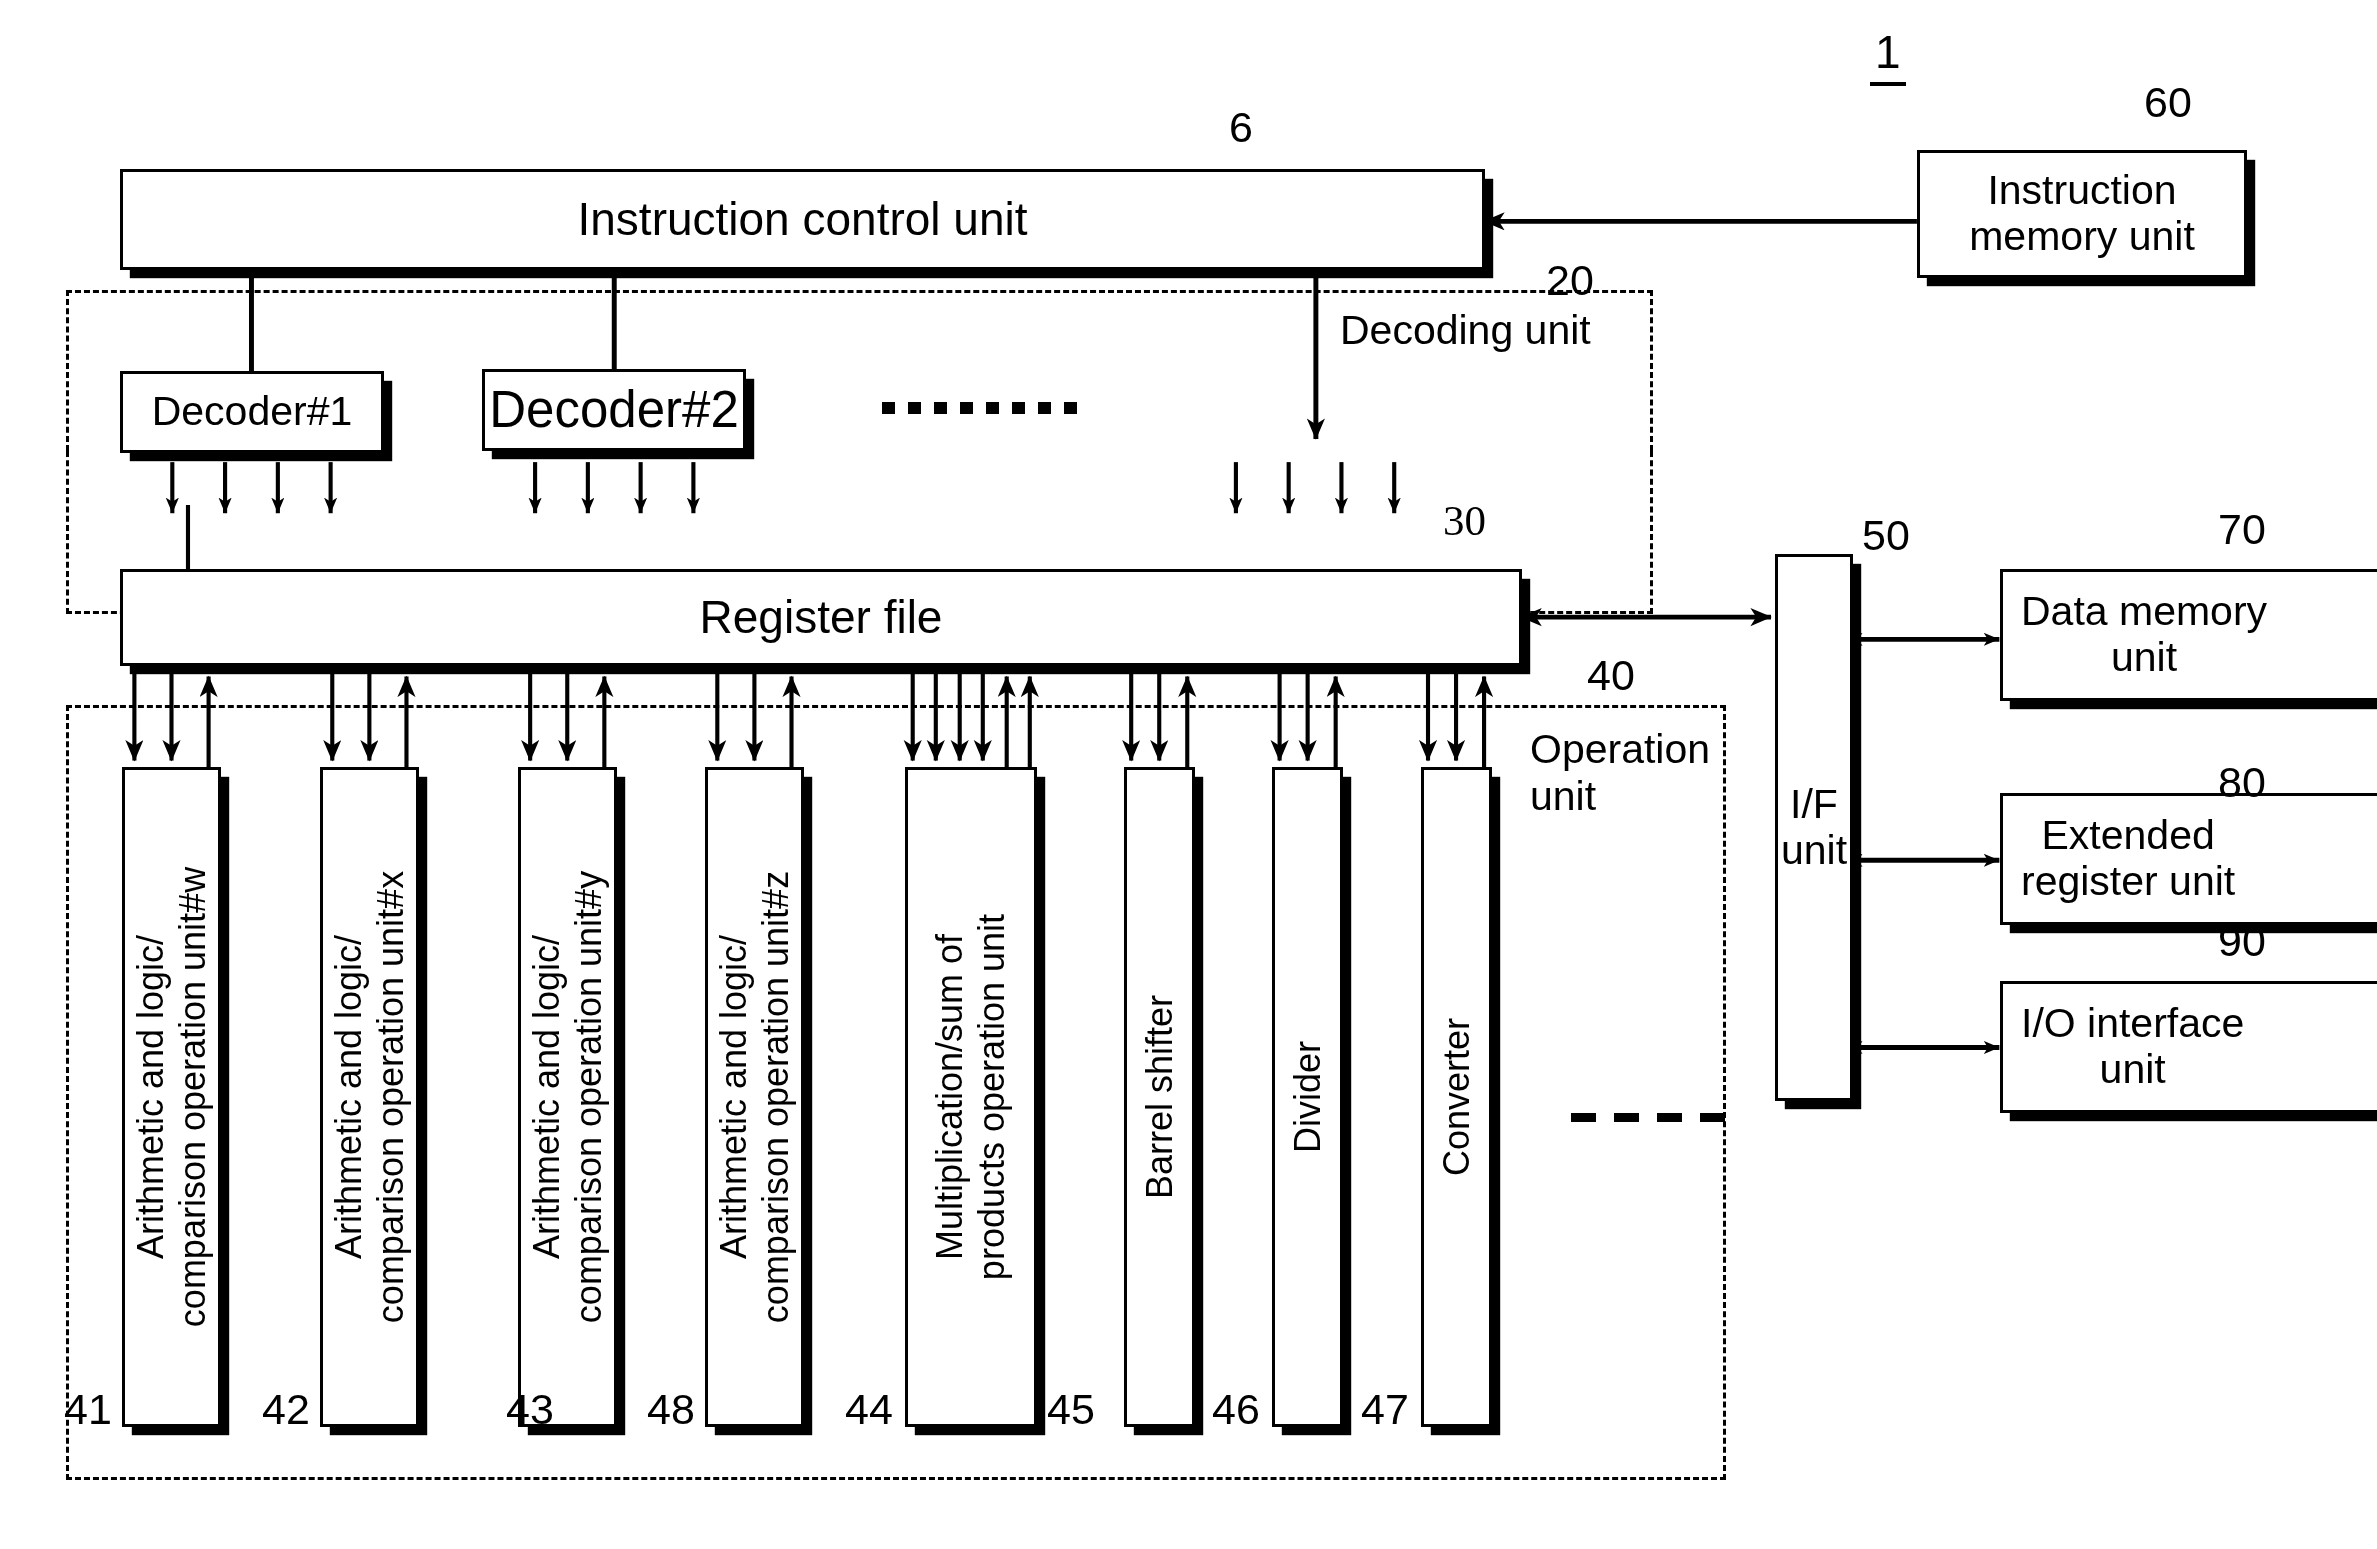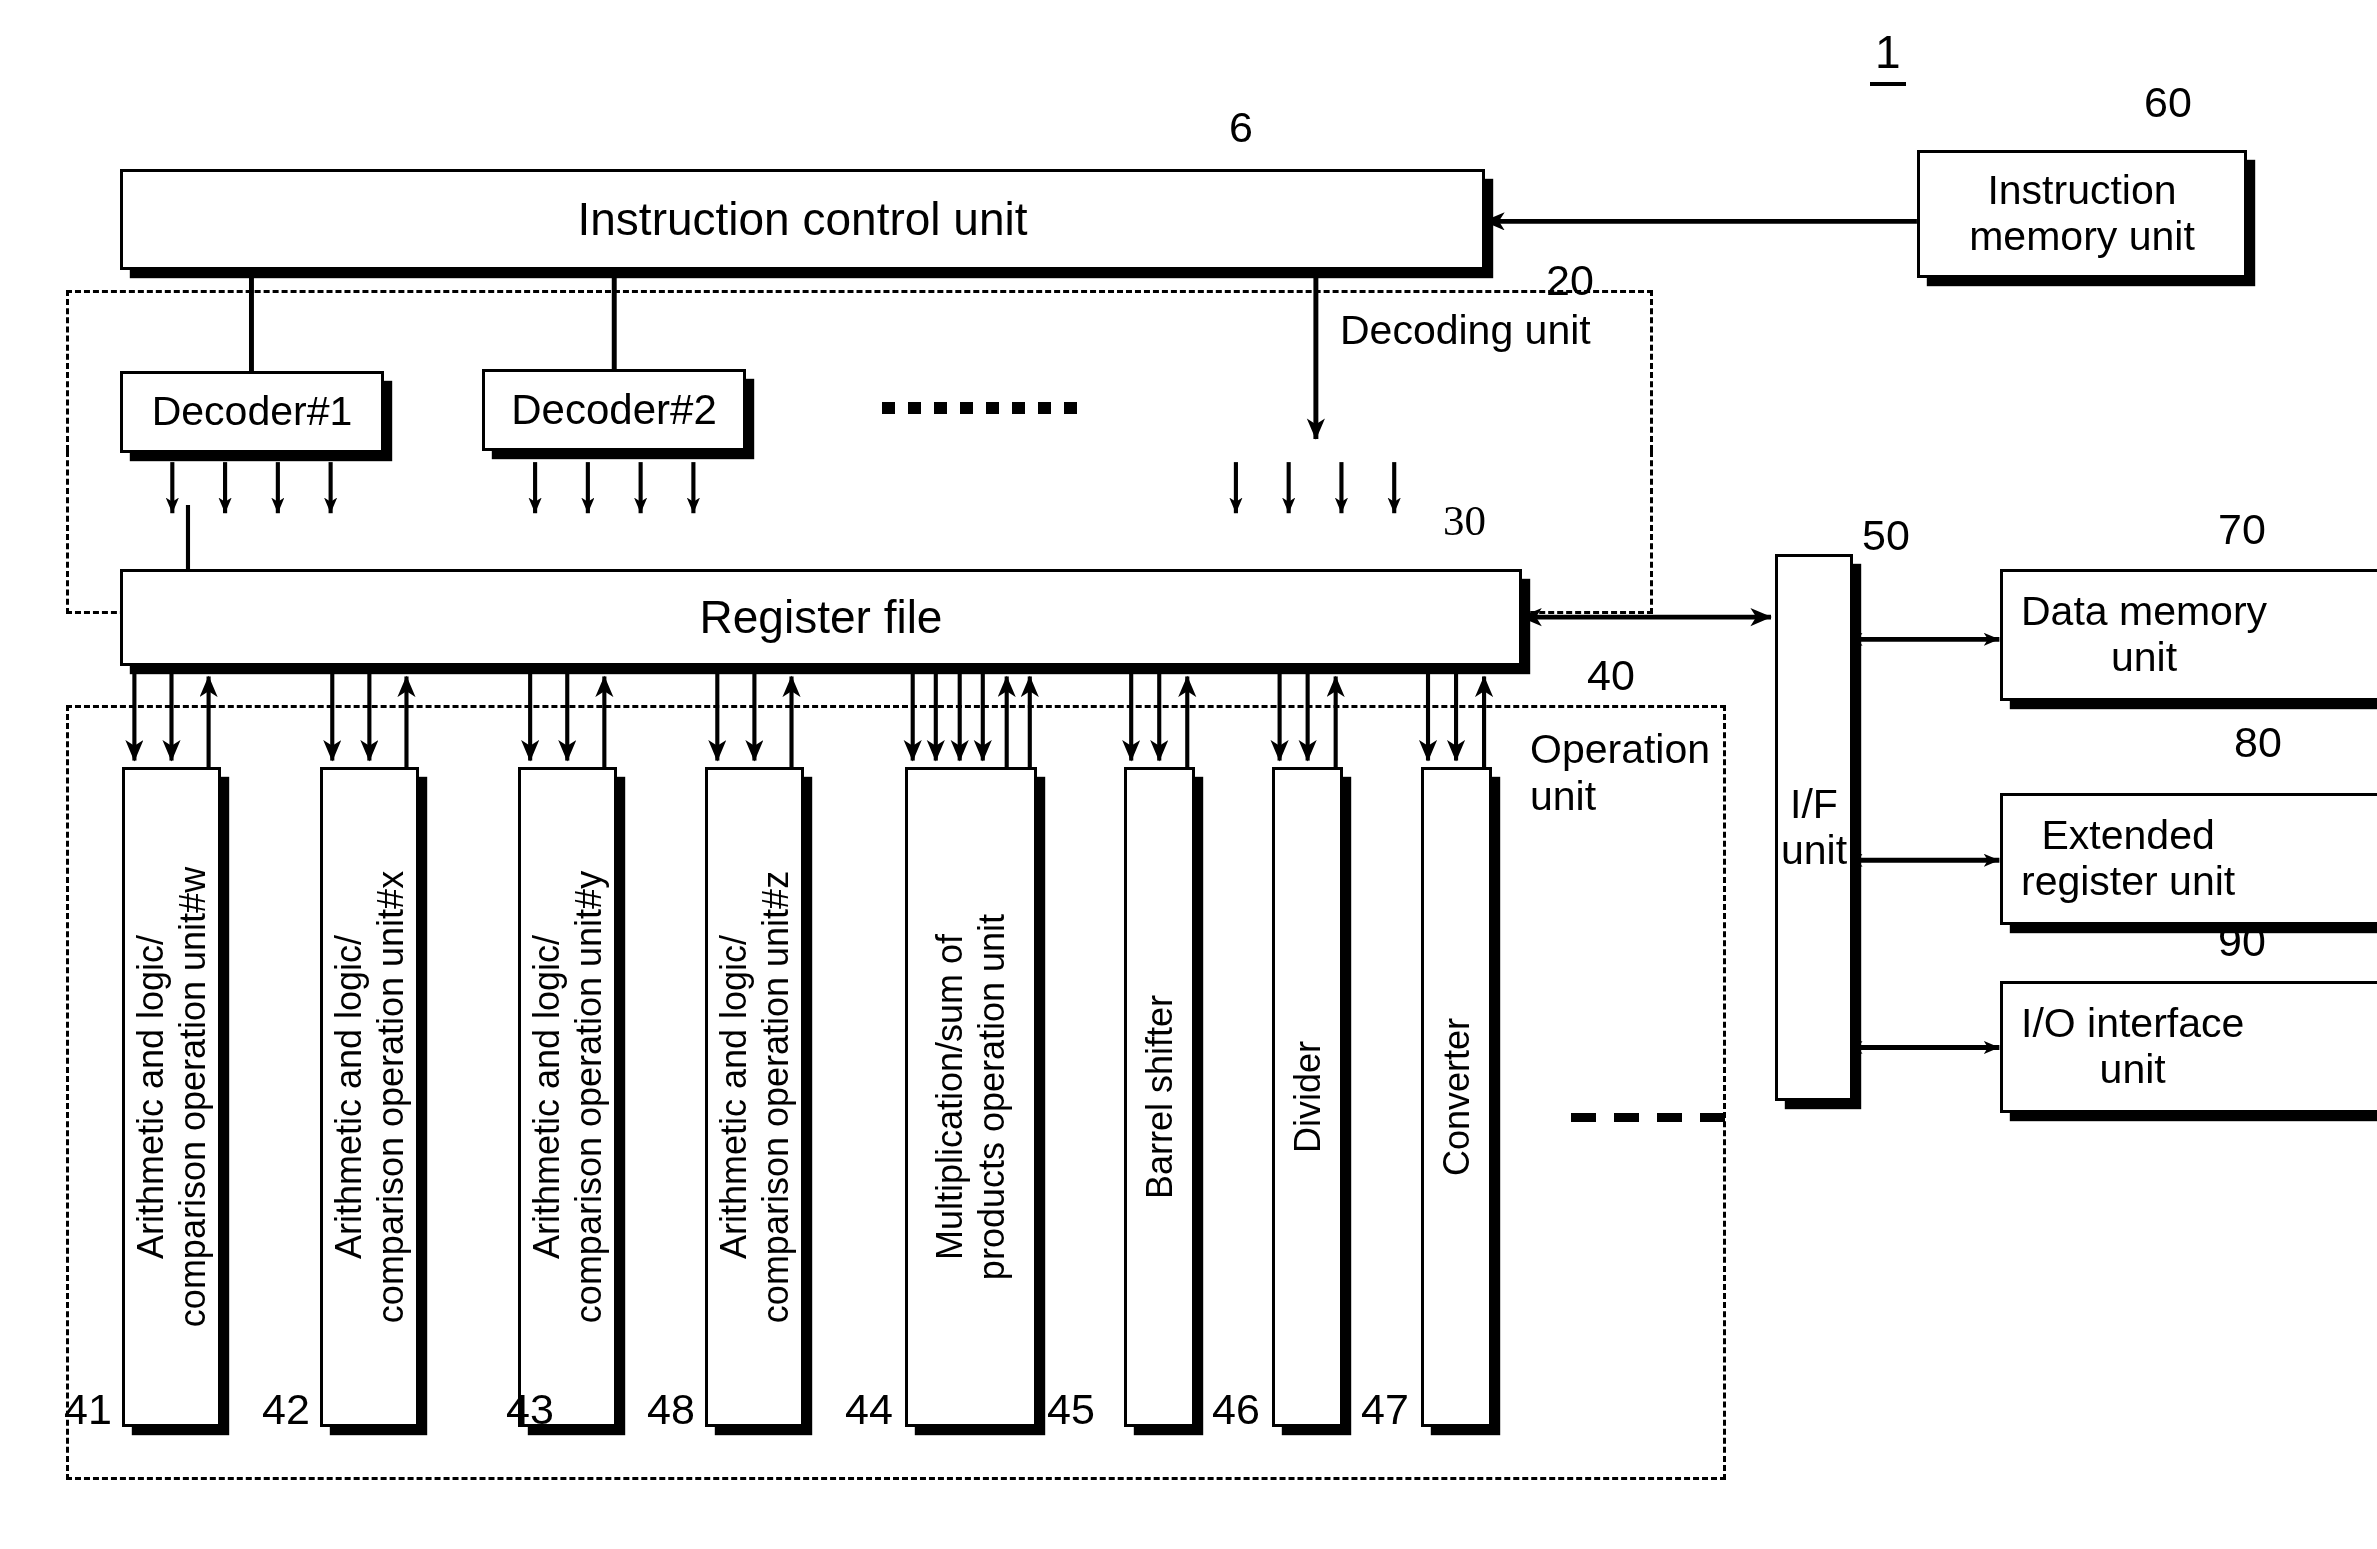--- a/index.html
+++ b/index.html
@@ -139,21 +139,21 @@
   <div class="dashgroup" style="left:66px;top:290px;width:1587px;height:161px;border-bottom:none;"></div>
   <div class="dashgroup" style="left:66px;top:451px;width:1587px;height:163px;border-top:none;"></div>
 
   <div class="grp-label" style="left:1340px;top:307px;">Decoding unit</div>
 
   <div class="ref" style="left:1546px;top:256px;">20</div>
 
   <div class="box" style="left:120px;top:371px;width:264px;height:82px;font-size:41px;">
     <span>Decoder#1</span>
   </div>
-  <div class="box" style="left:482px;top:369px;width:264px;height:82px;font-size:42px;">
+  <div class="box" style="left:482px;top:369px;width:264px;height:82px;font-size:51px;">
     <span>Decoder#2</span>
   </div>
 
   <div class="dots sq" style="left:882px;top:402px;">
     <i></i>
       <i></i>
       <i></i>
       <i></i>
       <i></i>
       <i></i>
@@ -228,21 +228,21 @@
   <div class="box lead-left" style="left:2000px;top:569px;width:388px;height:132px;font-size:41px;white-space:pre;padding-left:18px;">
     <span>Data memory
 unit</span>
   </div>
   <div class="ref" style="left:2218px;top:505px;">70</div>
 
   <div class="box lead-left" style="left:2000px;top:793px;width:388px;height:132px;font-size:41px;white-space:pre;padding-left:18px;">
     <span>Extended
 register unit</span>
   </div>
-  <div class="ref" style="left:2218px;top:718px;margin-left:16px;">80</div>
+  <div class="ref" style="left:2218px;top:758px;">80</div>
 
   <div class="box lead-left" style="left:2000px;top:981px;width:388px;height:132px;font-size:41px;white-space:pre;padding-left:18px;">
     <span>I/O interface
 unit</span>
   </div>
   <div class="ref" style="left:2218px;top:917px;">90</div>
 
 </div>
 
 

